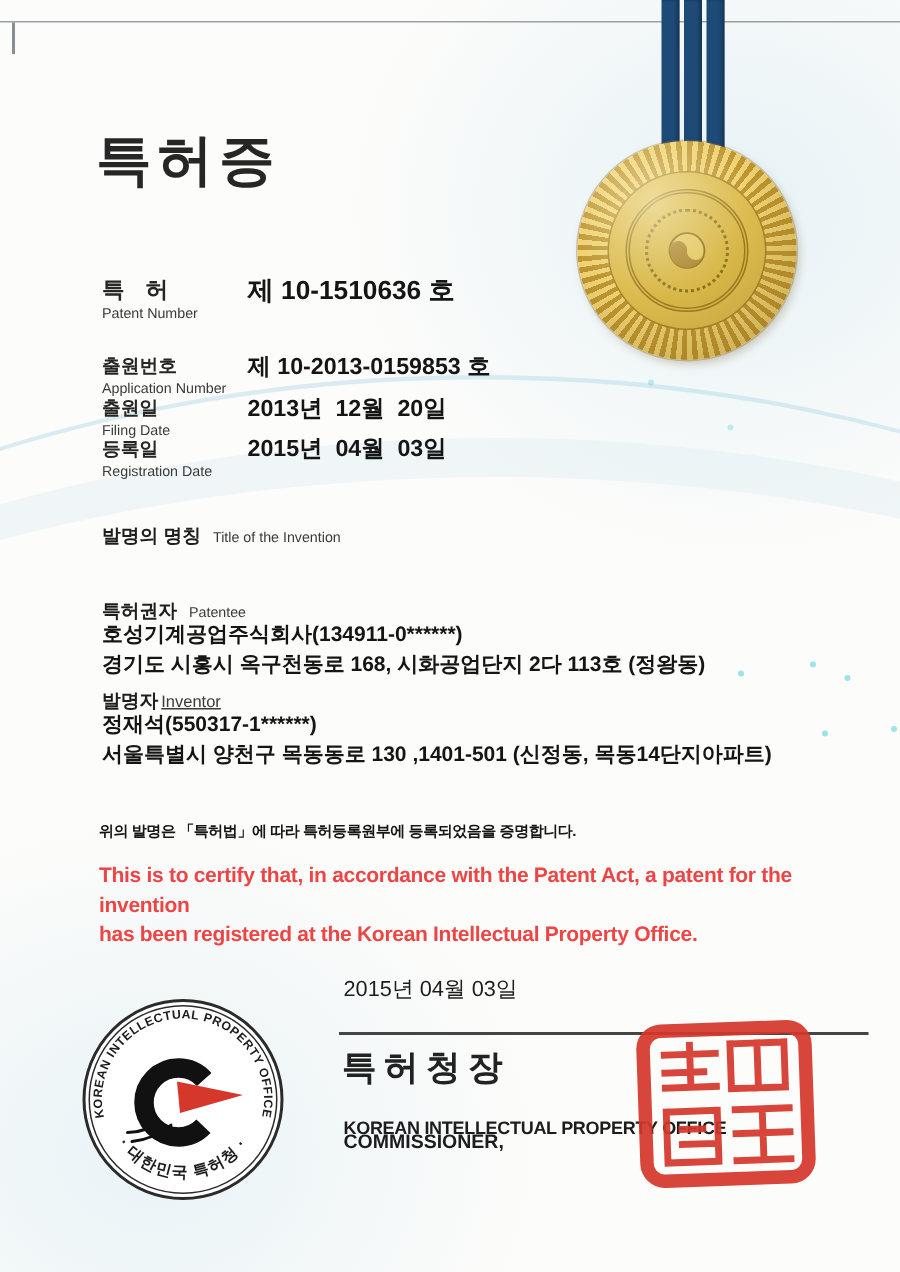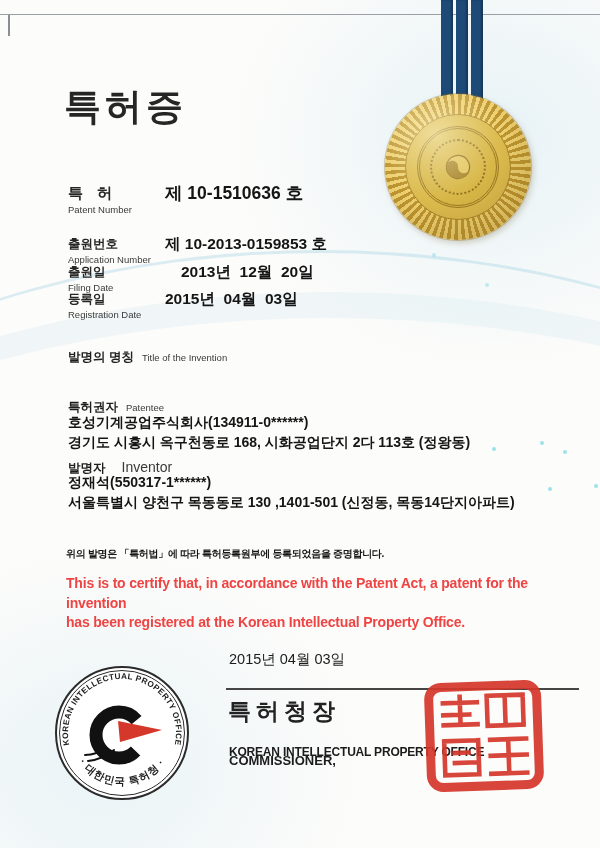--- a/index.html
+++ b/index.html
@@ -38,31 +38,31 @@
   .abs{position:absolute;}
   .title-ko{left:64px;top:82px;font-size:37px;font-weight:bold;letter-spacing:4px;color:#262626;}
   .title-en{left:68px;top:128px;font-size:14.5px;font-weight:bold;letter-spacing:.2px;color:#2a2a2a;}
   .lbl-ko{font-size:12.5px;font-weight:bold;color:#262626;}
   .lbl-en{font-size:9.5px;color:#3a3a3a;margin-top:1px;}
   .val{font-weight:bold;color:#151515;white-space:pre;}
   .patnum-lbl{left:68px;top:184px;}
   .patnum-lbl .lbl-ko{font-size:15px;letter-spacing:5px;}
   .patnum-val{left:165px;top:181px;font-size:17.5px;}
   .f-lbl1{left:68px;top:236px;} .f-val1{left:165px;top:234px;font-size:15.5px;}
-  .f-lbl2{left:68px;top:264px;} .f-val2{left:181px;top:262px;font-size:15.5px;}
+  .f-lbl2{left:68px;top:264px;} .f-val2{left:165px;top:262px;font-size:15.5px;}
   .f-lbl3{left:68px;top:291px;} .f-val3{left:165px;top:289px;font-size:15.5px;}
   .inv-lbl{left:68px;top:349px;font-size:12.5px;font-weight:bold;}
   .inv-lbl .sub{font-size:9.5px;font-weight:normal;color:#3a3a3a;margin-left:8px;}
   .inv-val{left:68px;top:364px;font-size:15.5px;}
   .pat-lbl{left:68px;top:399px;font-size:12.5px;font-weight:bold;}
   .pat-lbl .sub{font-size:9.5px;font-weight:normal;color:#3a3a3a;margin-left:8px;}
   .pat-name{left:68px;top:414px;font-size:14px;}
   .pat-addr{left:68px;top:434px;font-size:14px;}
   .invr-lbl{left:68px;top:459px;font-size:12.5px;font-weight:bold;}
-  .invr-lbl .sub{font-size:14px;font-weight:normal;color:#3a3a3a;margin-left:16px;}
+  .invr-lbl .sub{font-size:11px;font-weight:normal;color:#3a3a3a;margin-left:2px;text-decoration:underline;}
   .invr-name{left:68px;top:474px;font-size:14px;}
   .invr-addr{left:68px;top:494px;font-size:14px;}
   .stmt-ko{left:66px;top:547px;font-size:10px;font-weight:bold;letter-spacing:-.3px;color:#161616;}
   .stmt-en{left:66px;top:574px;width:520px;font-size:14px;font-weight:bold;line-height:1.4;color:#ef4444;letter-spacing:-.2px;}
   .sig-date{left:229px;top:650px;font-size:14.5px;color:#1c1c1c;white-space:pre;}
   .sig-line{left:226px;top:688px;width:353px;height:2px;background:#454545;}
   .sig-title{left:228px;top:696px;font-size:23px;font-weight:bold;letter-spacing:5px;color:#222;}
   .sig-en1{left:229px;top:753px;font-size:13px;font-weight:bold;color:#1c1c1c;}
   .sig-en2{left:229px;top:745px;font-size:12px;font-weight:bold;letter-spacing:-.2px;color:#1c1c1c;}
   .kipo-seal{left:52px;top:663px;z-index:3;}

